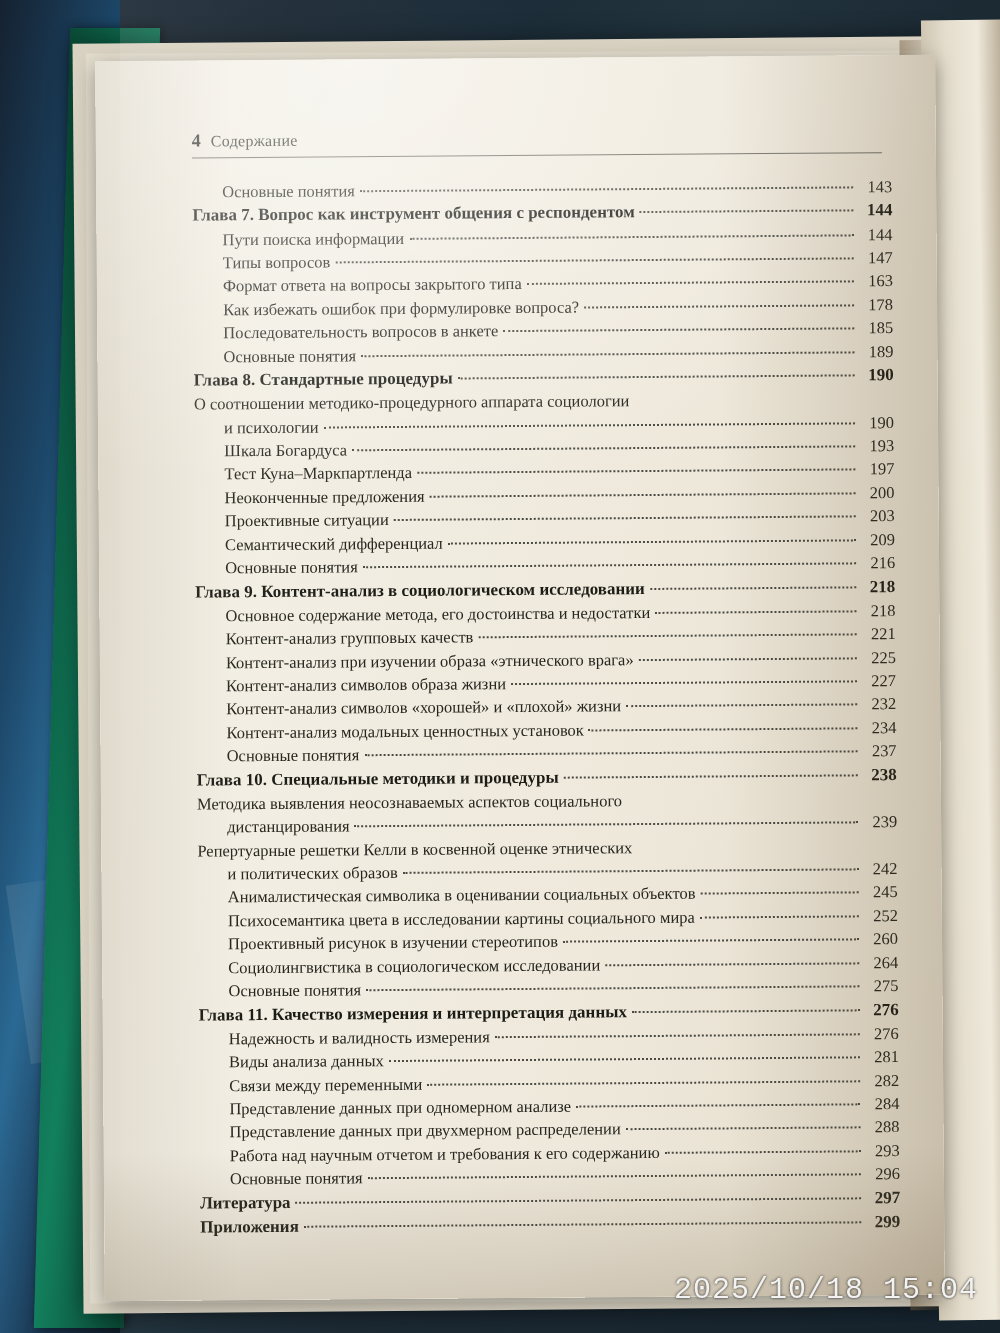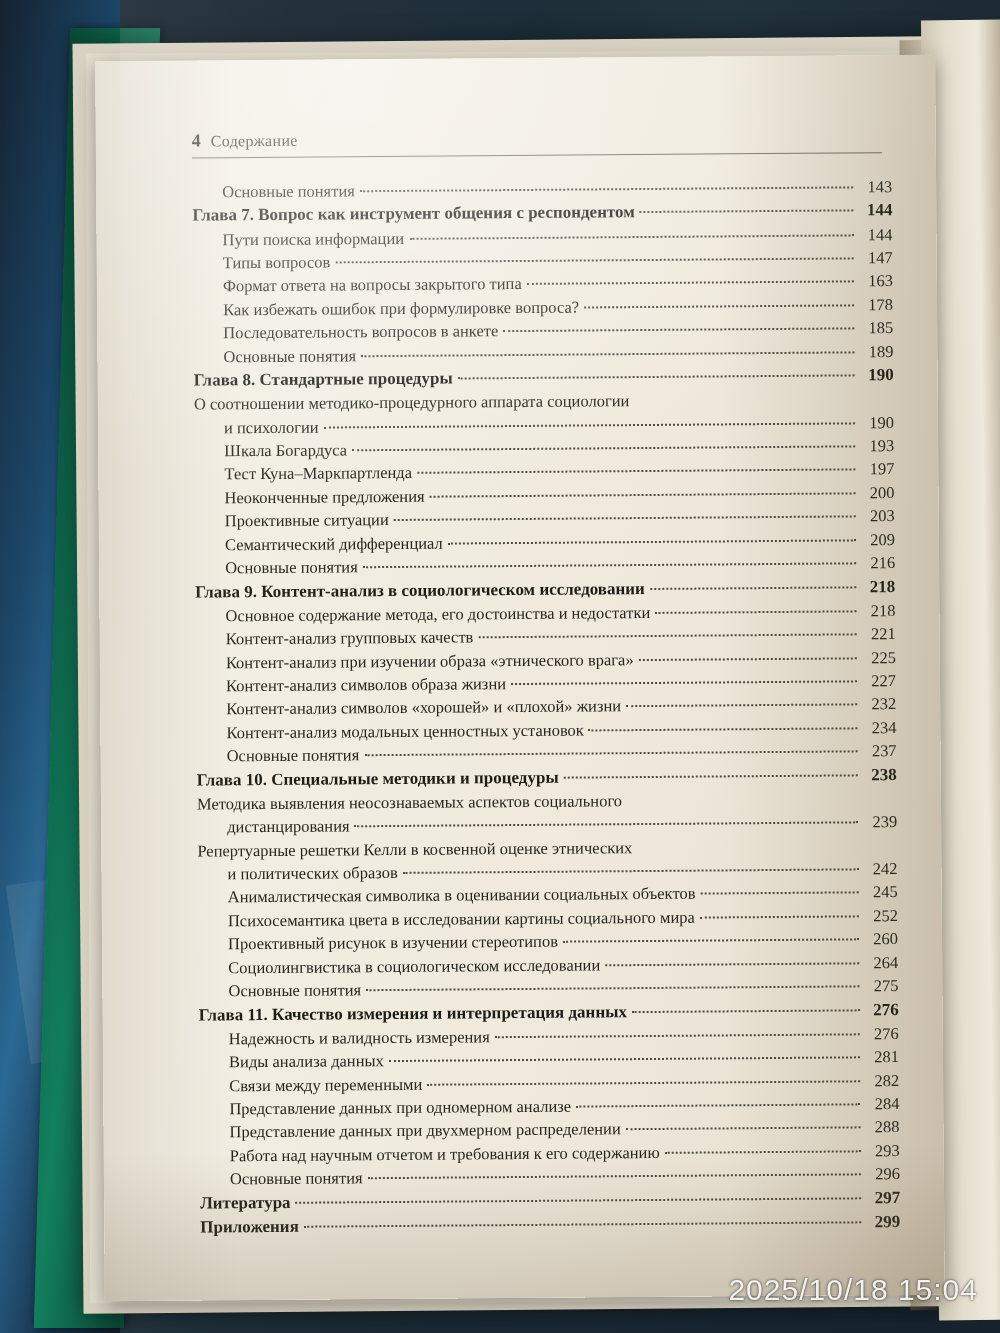--- a/index.html
+++ b/index.html
@@ -171,21 +171,21 @@
     font-weight: bold;
     font-size: 17px;
   }
 
   
   .timestamp {
     position: absolute;
     right: 22px;
     bottom: 26px;
     color: #f2f2f2;
-    font-family: Liberation Sans, sans-serif;
+    font-family: Liberation Mono, monospace;
     font-size: 30px;
     letter-spacing: 1px;
     text-shadow: 0 0 3px rgba(0,0,0,.8);
   }
 
   .glare {
     position: absolute;
     left: 120px; top: 0;
     width: 420px; height: 1333px;
     background: linear-gradient(105deg, rgba(255,255,255,.10), rgba(255,255,255,0) 55%);

